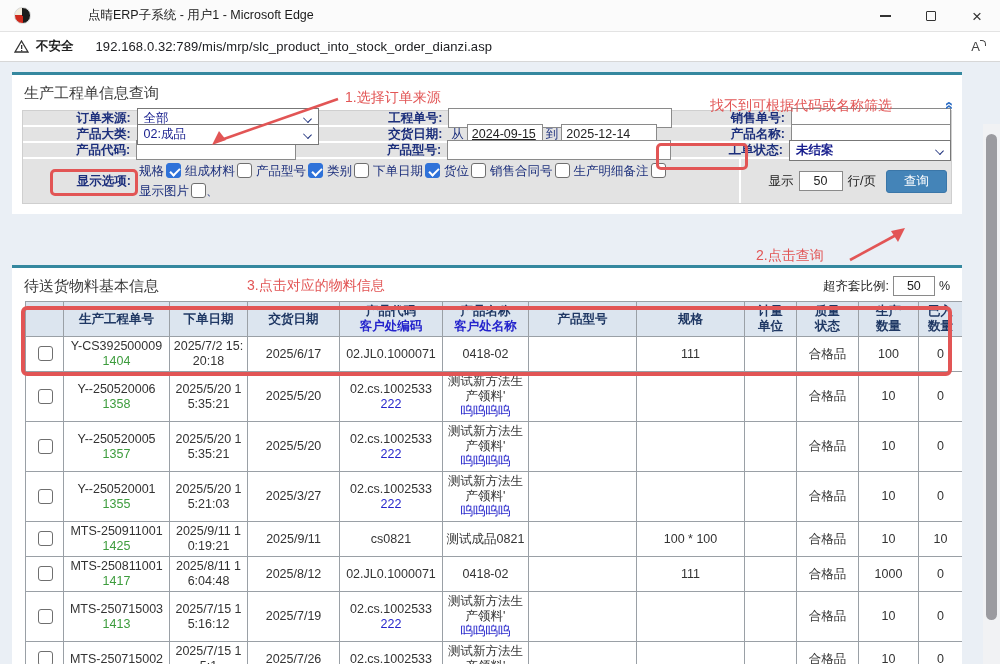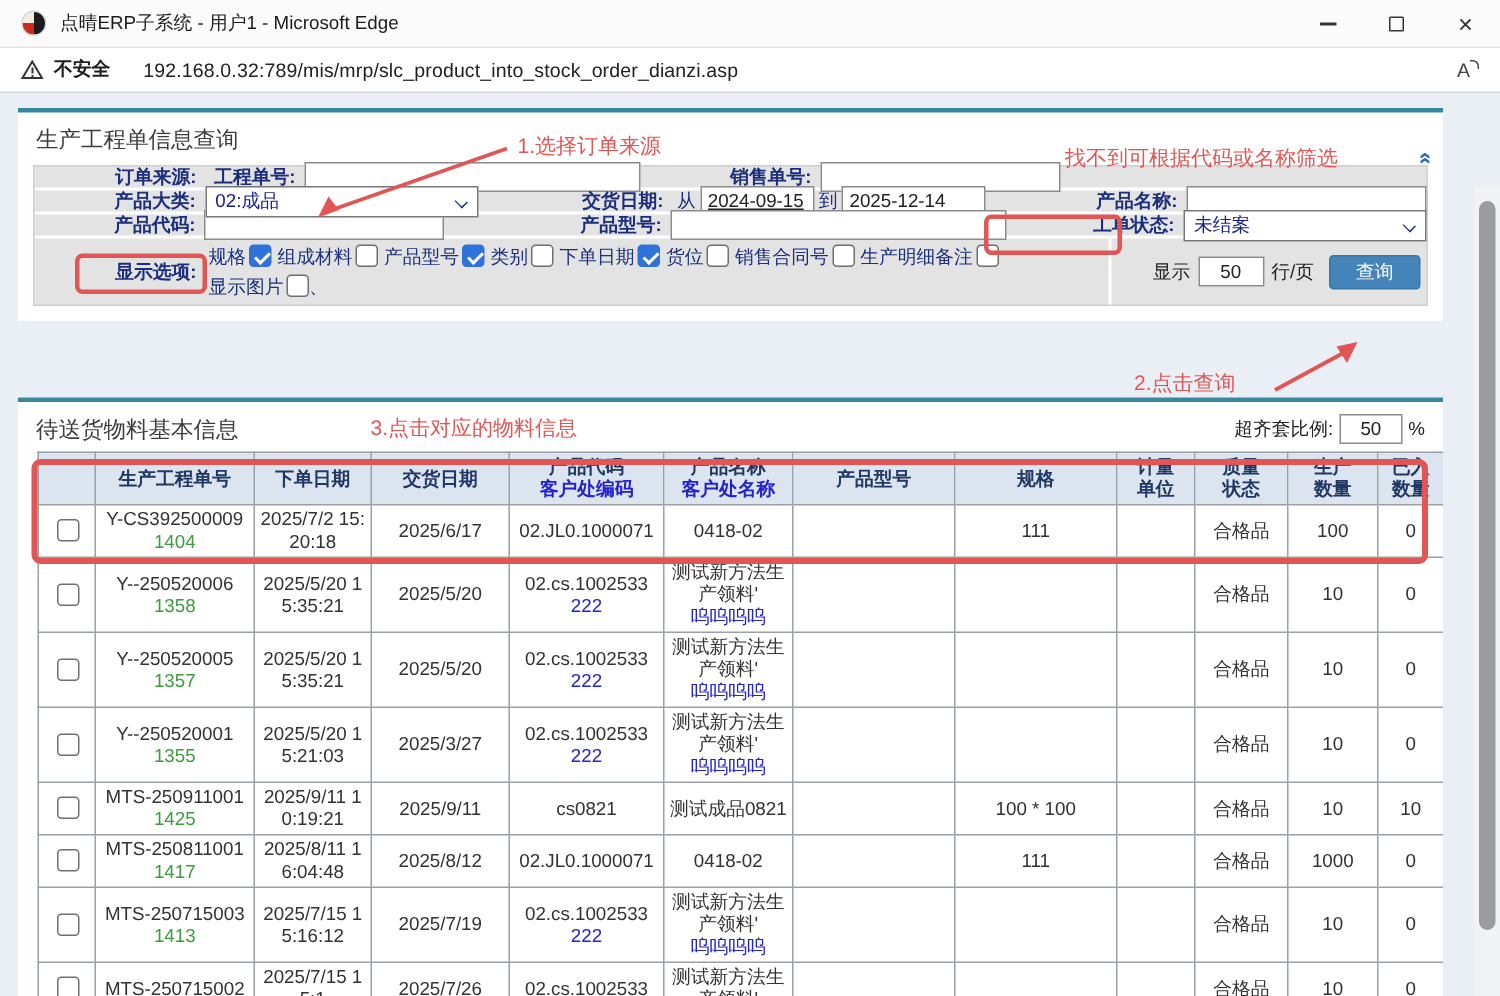--- a/index.html
+++ b/index.html
@@ -1,21 +1,21 @@
 <!DOCTYPE html>
 <html><head>
 <meta charset="utf-8">
 <style>
   * { box-sizing: border-box; margin: 0; padding: 0; }
   html,body { width:1000px; height:664px; overflow:hidden;
     font-family:"Liberation Sans","DejaVu Sans",sans-serif; background:#fff; }
 
   
   .titlebar { height:32px; background:#fbfbfb; border-bottom:1px solid #e3e3e3;
-    display:flex; align-items:center; padding-left:14px; position:relative; }
+    display:flex; align-items:center; padding-left:14px; position:relative;gap:48px; }
   .favicon { width:17px; height:17px; border-radius:50%;
     background:conic-gradient(from 0deg,#1c1c1c 0 180deg,#cf2a1d 180deg 272deg,#f2ecdd 272deg 360deg);
     border:1px solid #d8d8d8; margin-right:9px; flex:0 0 auto; }
   .wintitle { font-size:12.5px; color:#1b1b1b; }
   .wincontrols { position:absolute; right:0; top:0; height:32px; display:flex; }
   .winbtn { width:46px; height:32px; display:flex; align-items:center; justify-content:center; }
   .ic-min { width:11px; height:1.5px; background:#333; }
   .ic-max { width:10px; height:10px; border:1.2px solid #333; border-radius:1px; }
   .ic-close { font-size:17px; color:#333; line-height:1; font-weight:300; }
 
@@ -139,20 +139,26 @@
 <div class="page">
 
   <div class="panel" id="panel1">
     <div class="panel-title">生产工程单信息查询</div>
     <span class="collapse">«</span>
 
     <div class="form">
 
       <div class="frow">
         <div class="flabel lb1">订单来源:</div>
+        <div class="fd1">
+          <div class="sel">
+            <span>全部</span>
+            <span class="chev"></span>
+          </div>
+        </div>
         <div class="flabel lb2">工程单号:</div>
         <div class="fd2"><input class="tbox w-eng" style=""></div>
         <div class="flabel lb3">销售单号:</div>
         <div class="fd3"><input class="tbox w-sales" style=""></div>
       </div>
 
       <div class="frow">
         <div class="flabel lb1">产品大类:</div>
         <div class="fd1">
           <div class="sel">
@@ -171,21 +177,21 @@
         <div class="fd3"><input class="tbox w-name" style=""></div>
       </div>
 
       <div class="frow">
         <div class="flabel lb1">产品代码:</div>
         <div class="fd1"><input class="tbox w-code" style=""></div>
         <div class="flabel lb2">产品型号:</div>
         <div class="fd2"><input class="tbox w-model" style=""></div>
         <div class="flabel lb3">工单状态:</div>
         <div class="fd3">
-          <div class="sel" style="width:162px;">
+          <div class="sel" style="width:162px;font-weight:bold;">
             <span>未结案</span>
             <span class="chev"></span>
           </div>
         </div>
       </div>
 
       <div class="frow">
         <div class="flabel lb1">显示选项:</div>
         <div class="opts">
           <div><span class="opt"><span>规格</span><span class="cb checked"></span></span><span class="opt"><span>组成材料</span><span class="cb"></span></span><span class="opt"><span>产品型号</span><span class="cb checked"></span></span><span class="opt"><span>类别</span><span class="cb"></span></span><span class="opt"><span>下单日期</span><span class="cb checked"></span></span><span class="opt"><span>货位</span><span class="cb"></span></span><span class="opt"><span>销售合同号</span><span class="cb"></span></span><span class="opt"><span>生产明细备注</span><span class="cb"></span></span><span class="opt"><span>显示图片</span><span class="cb"></span><span>、</span></span></div>

